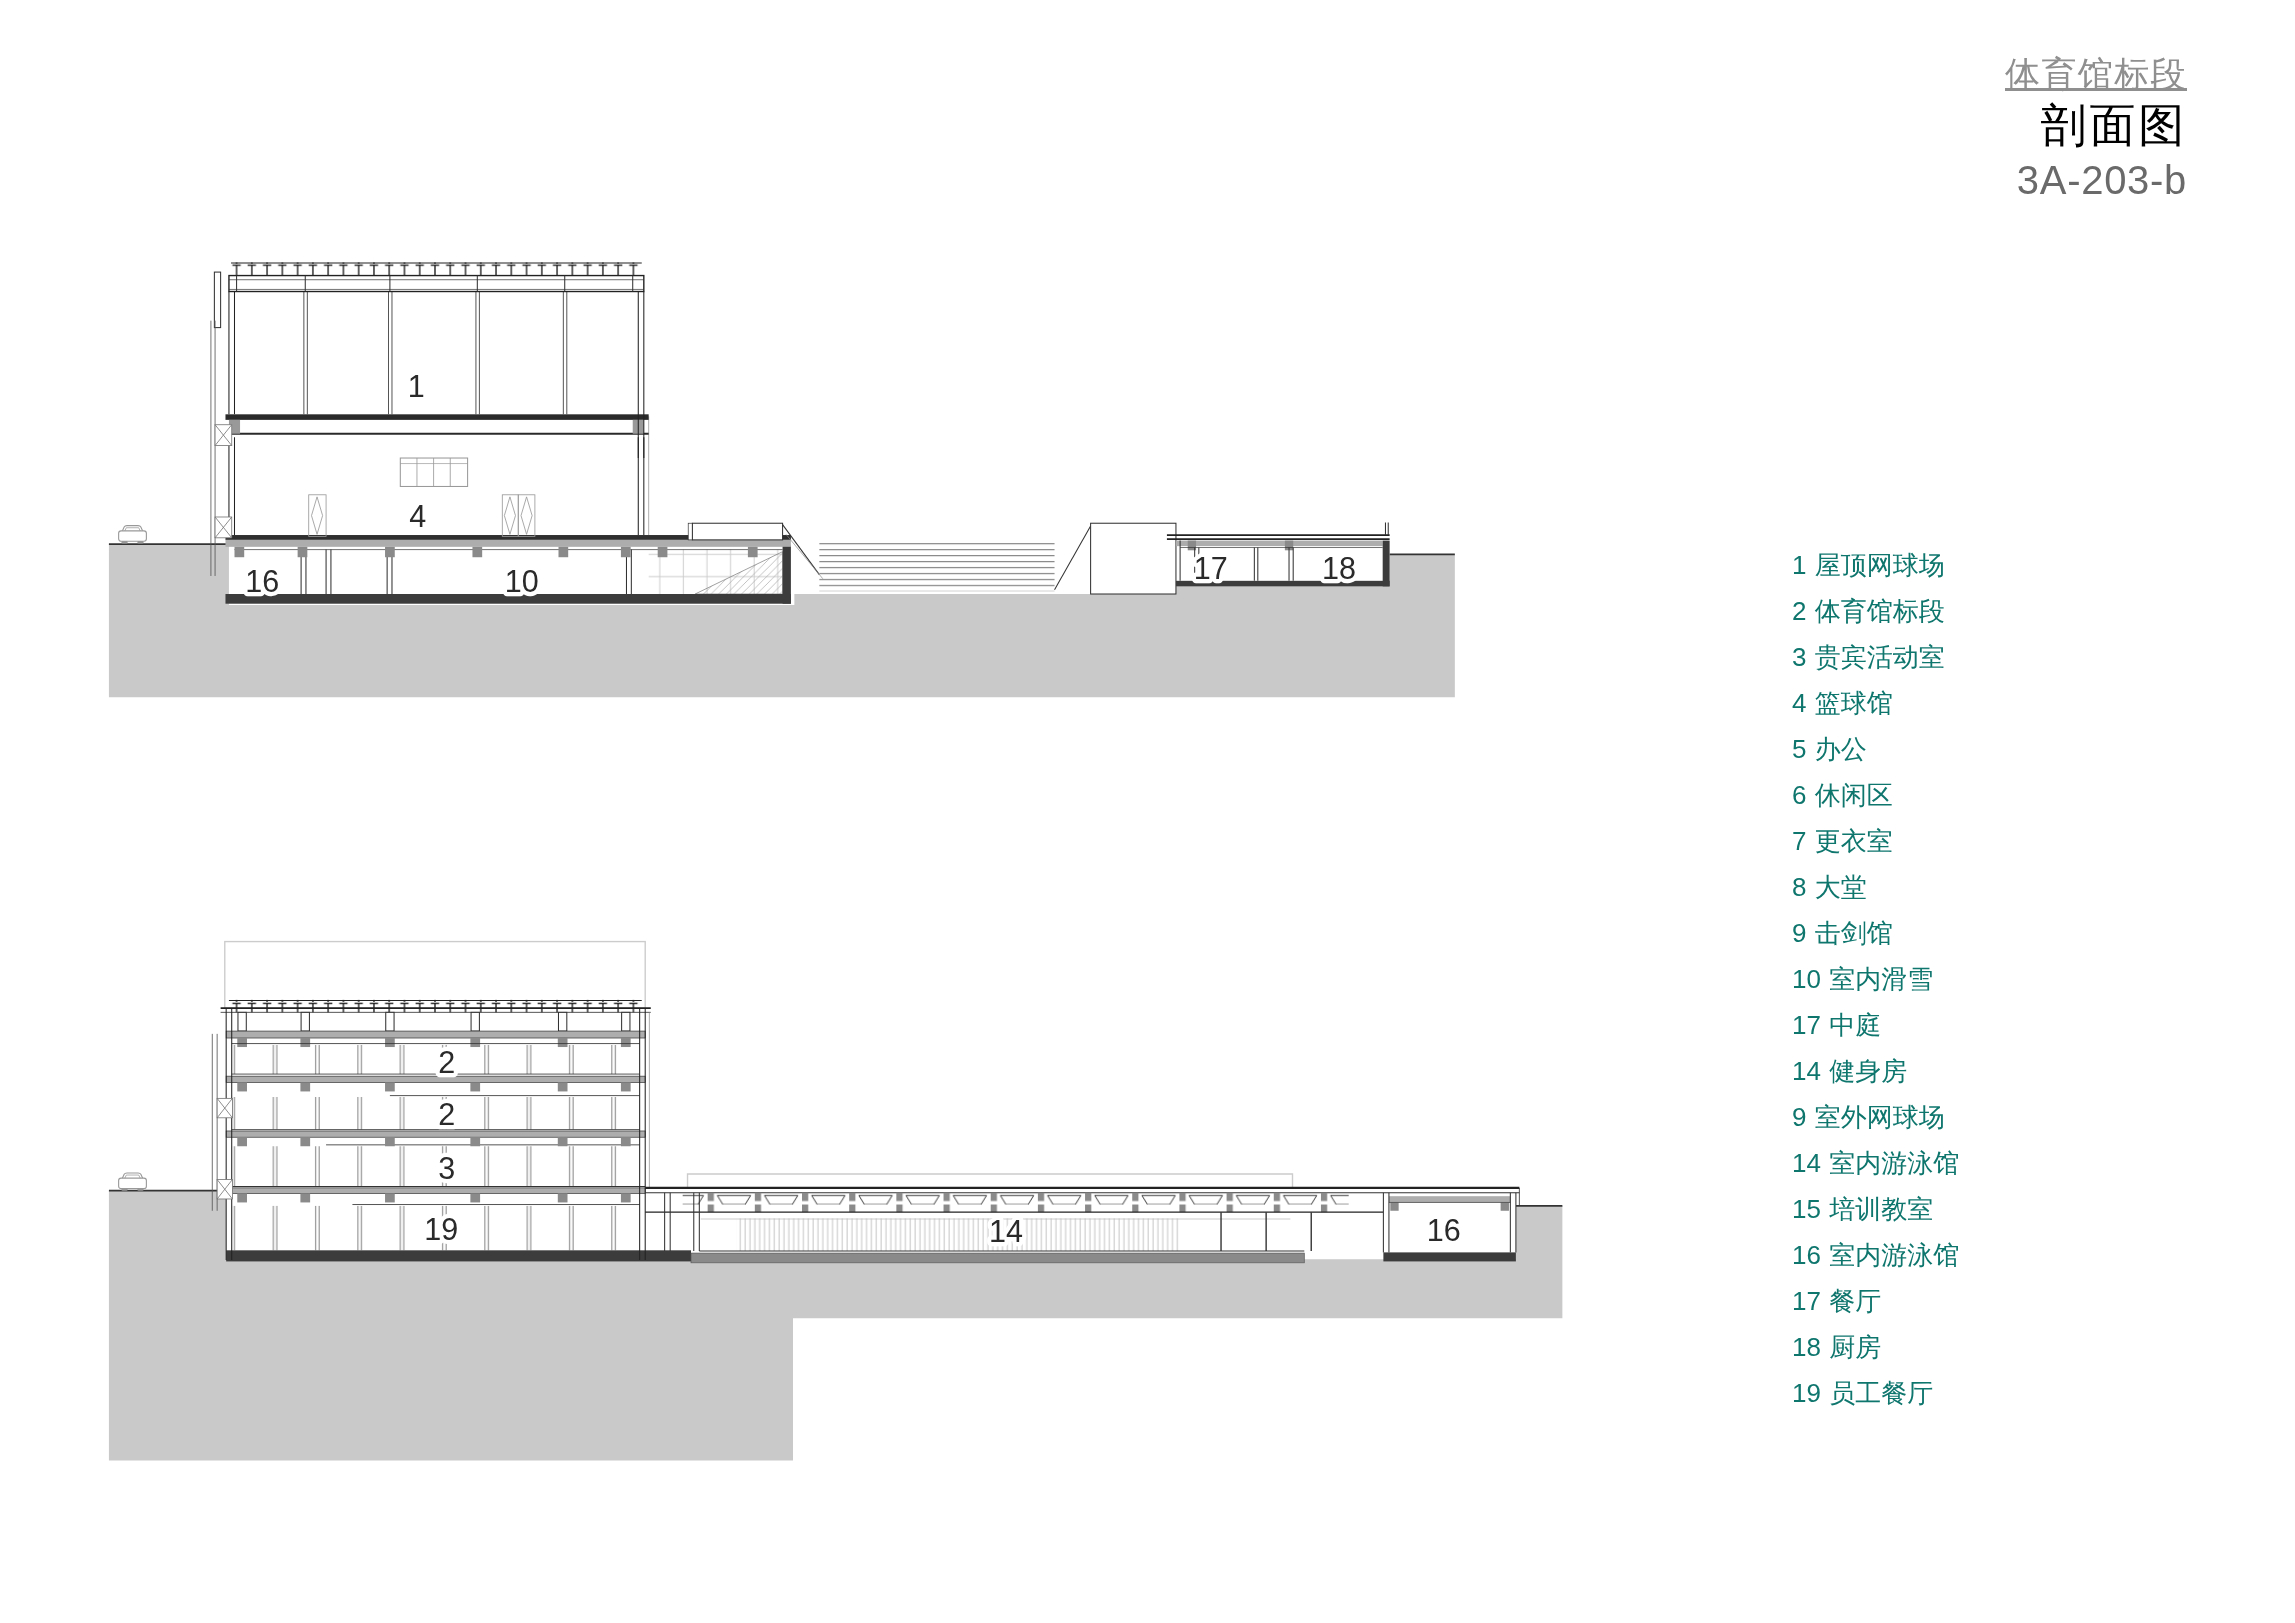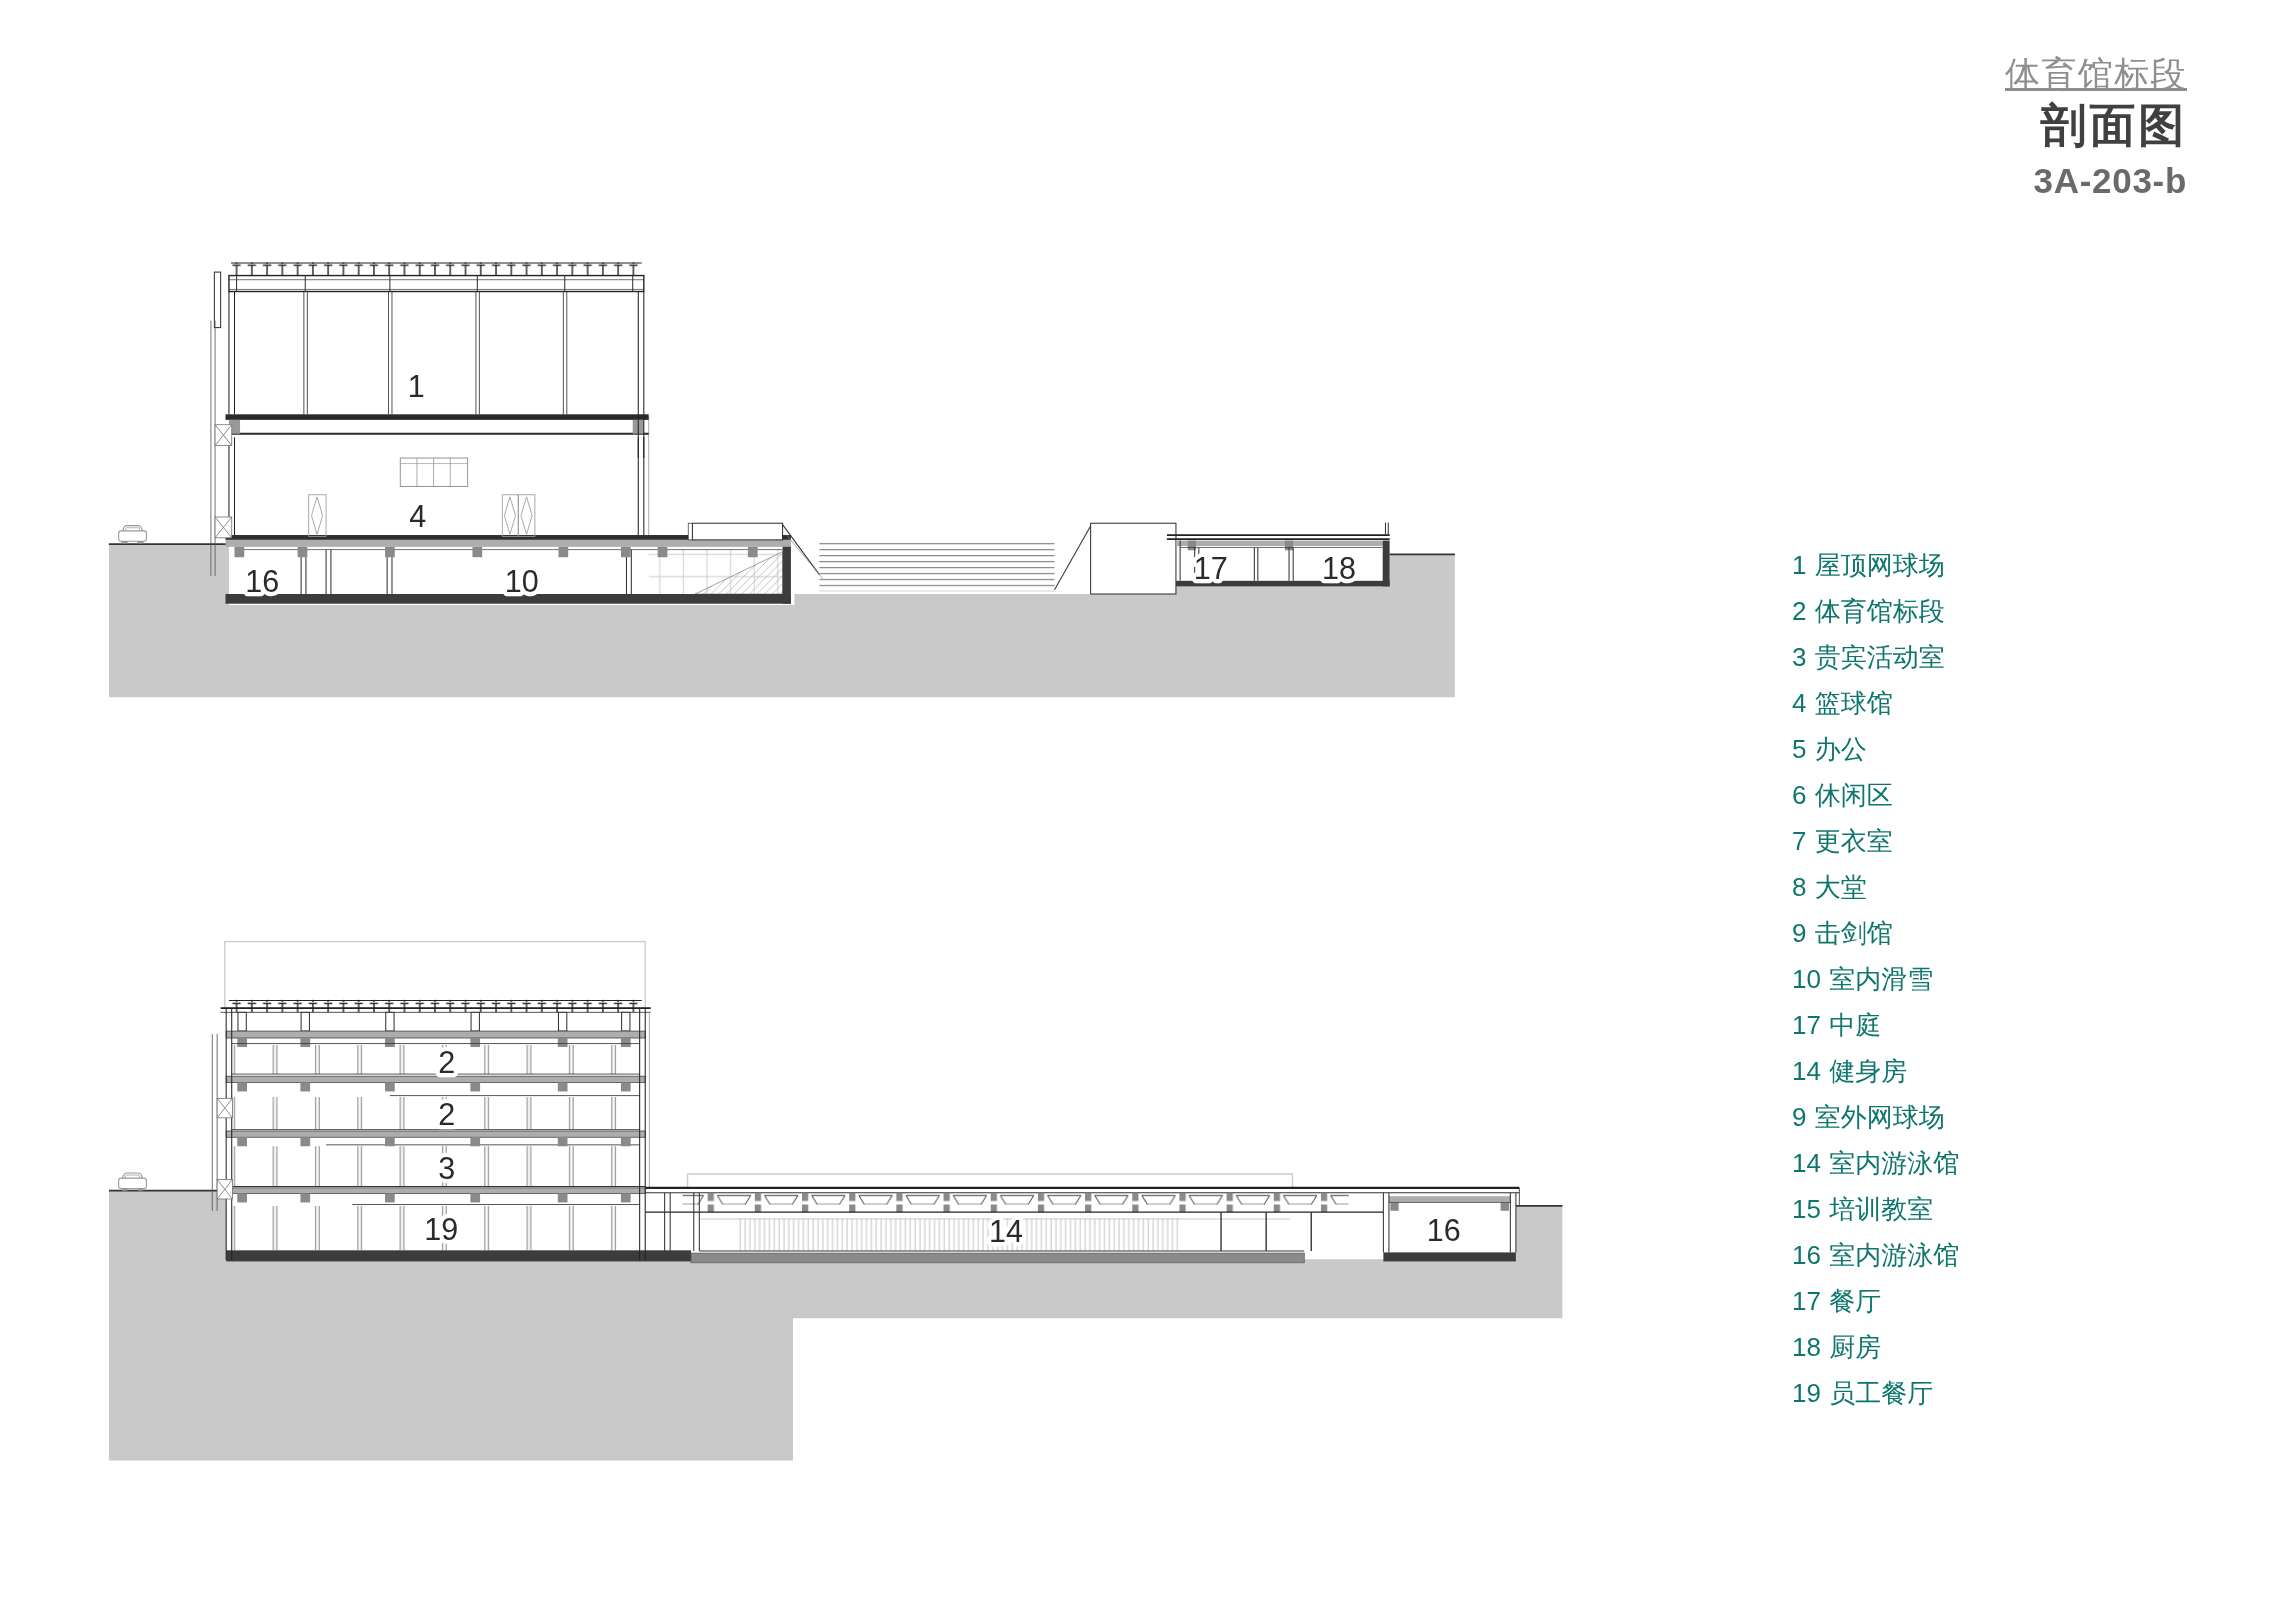--- a/index.html
+++ b/index.html
@@ -2,22 +2,22 @@
 <html style="font-size:11px"><head>
 <meta charset="utf-8">
 <style>
   html,body{margin:0;padding:0;background:#fff;}
   .canvas{position:relative;width:2295px;height:1623px;background:#ffffff;overflow:hidden;
           font-family:"Liberation Sans",sans-serif;}
   .drawing-svg{position:absolute;left:0;top:0;}
   
   .title-block{position:absolute;top:54px;right:108px;text-align:right;}
   .t-project{font-size:35px;color:#8f8f8f;line-height:40px;margin-bottom:5.6px;letter-spacing:1.4px;text-decoration:underline;}
-  .t-title{font-size:46px;font-weight:bold;color:#404040;line-height:51px;margin-bottom:5.6px;letter-spacing:2.8px;}
-  .t-number{font-size:35px;font-weight:bold;color:#6a6a6a;line-height:49px;letter-spacing:0.7px;}
+  .t-title{font-size:46px;font-weight:normal;color:#000000;line-height:51px;margin-bottom:5.6px;letter-spacing:2.8px;}
+  .t-number{font-size:40px;font-weight:normal;color:#6a6a6a;line-height:49px;letter-spacing:0.7px;}
   
   .legend{position:absolute;left:1792px;top:542px;}
   .legend-item{font-size:26px;color:#0f766e;line-height:46px;white-space:nowrap;}
   .legend-item .ln{display:inline-block;margin-right:8.3px;}
   
   svg text{font-family:"Liberation Sans",sans-serif;font-size:44px;fill:#2a2a2a;
            text-anchor:middle;paint-order:stroke;stroke:#ffffff;stroke-width:12px;stroke-linejoin:round;}
 </style>
 </head>
 <body>

